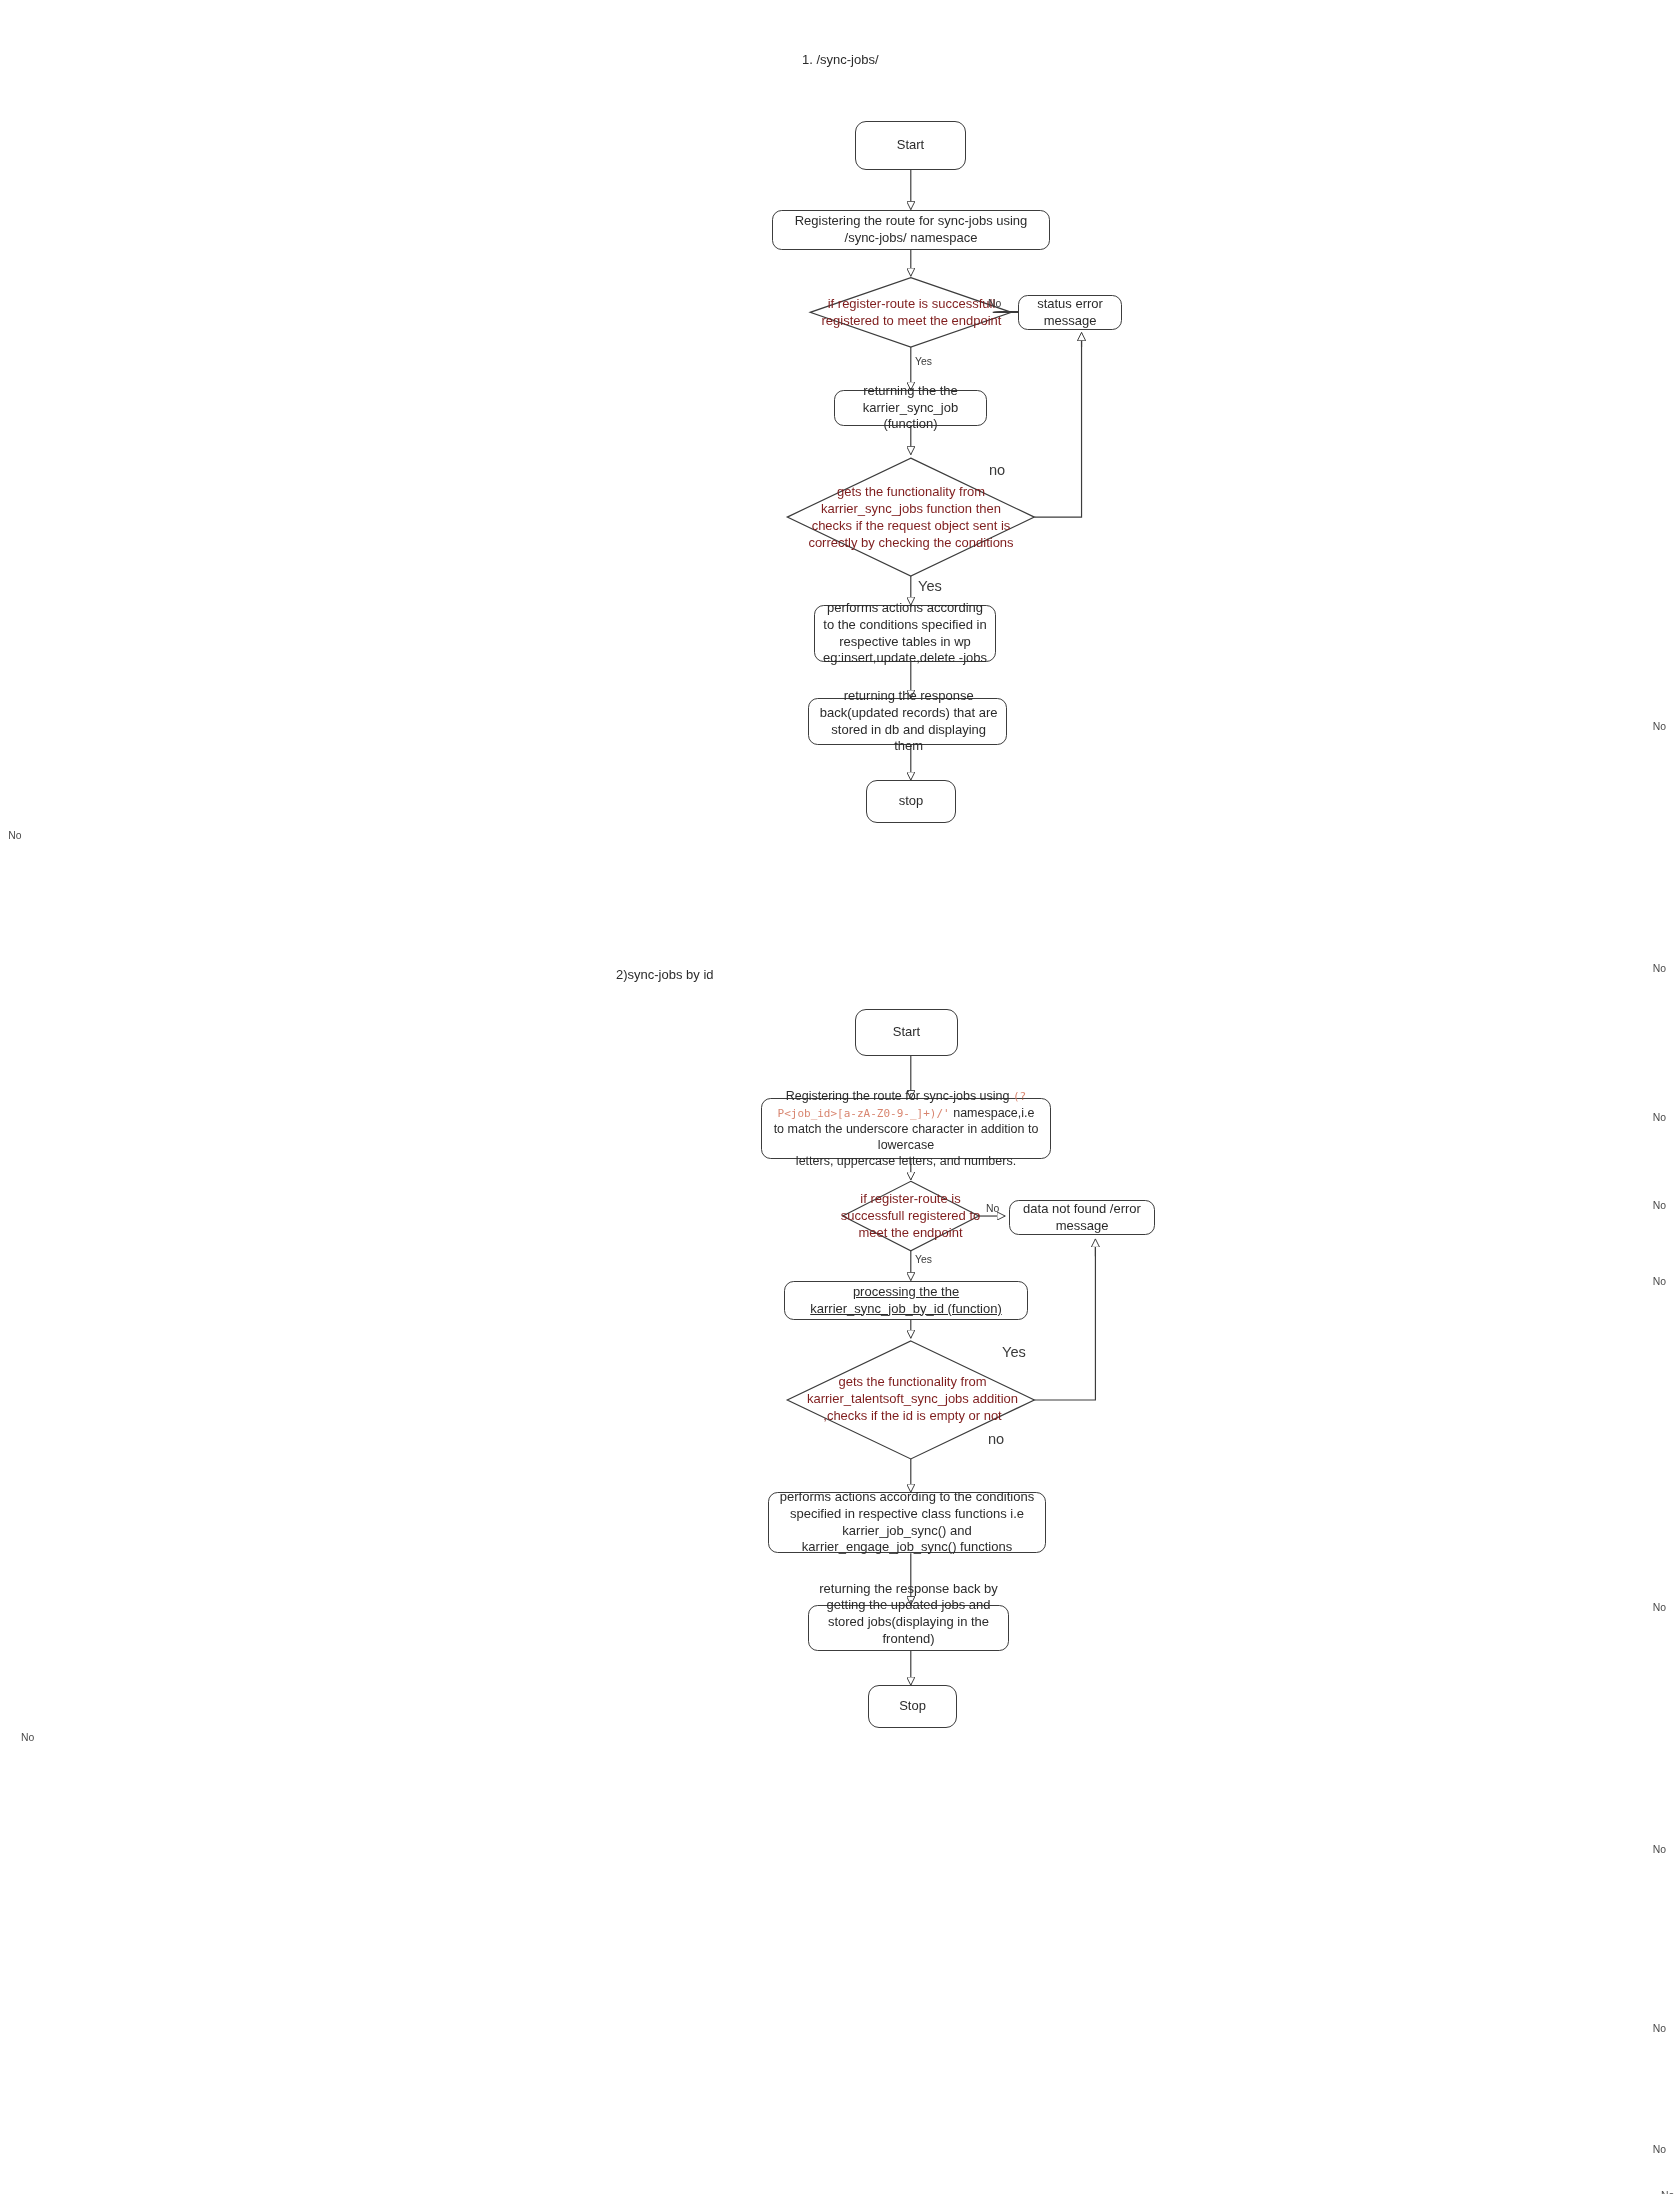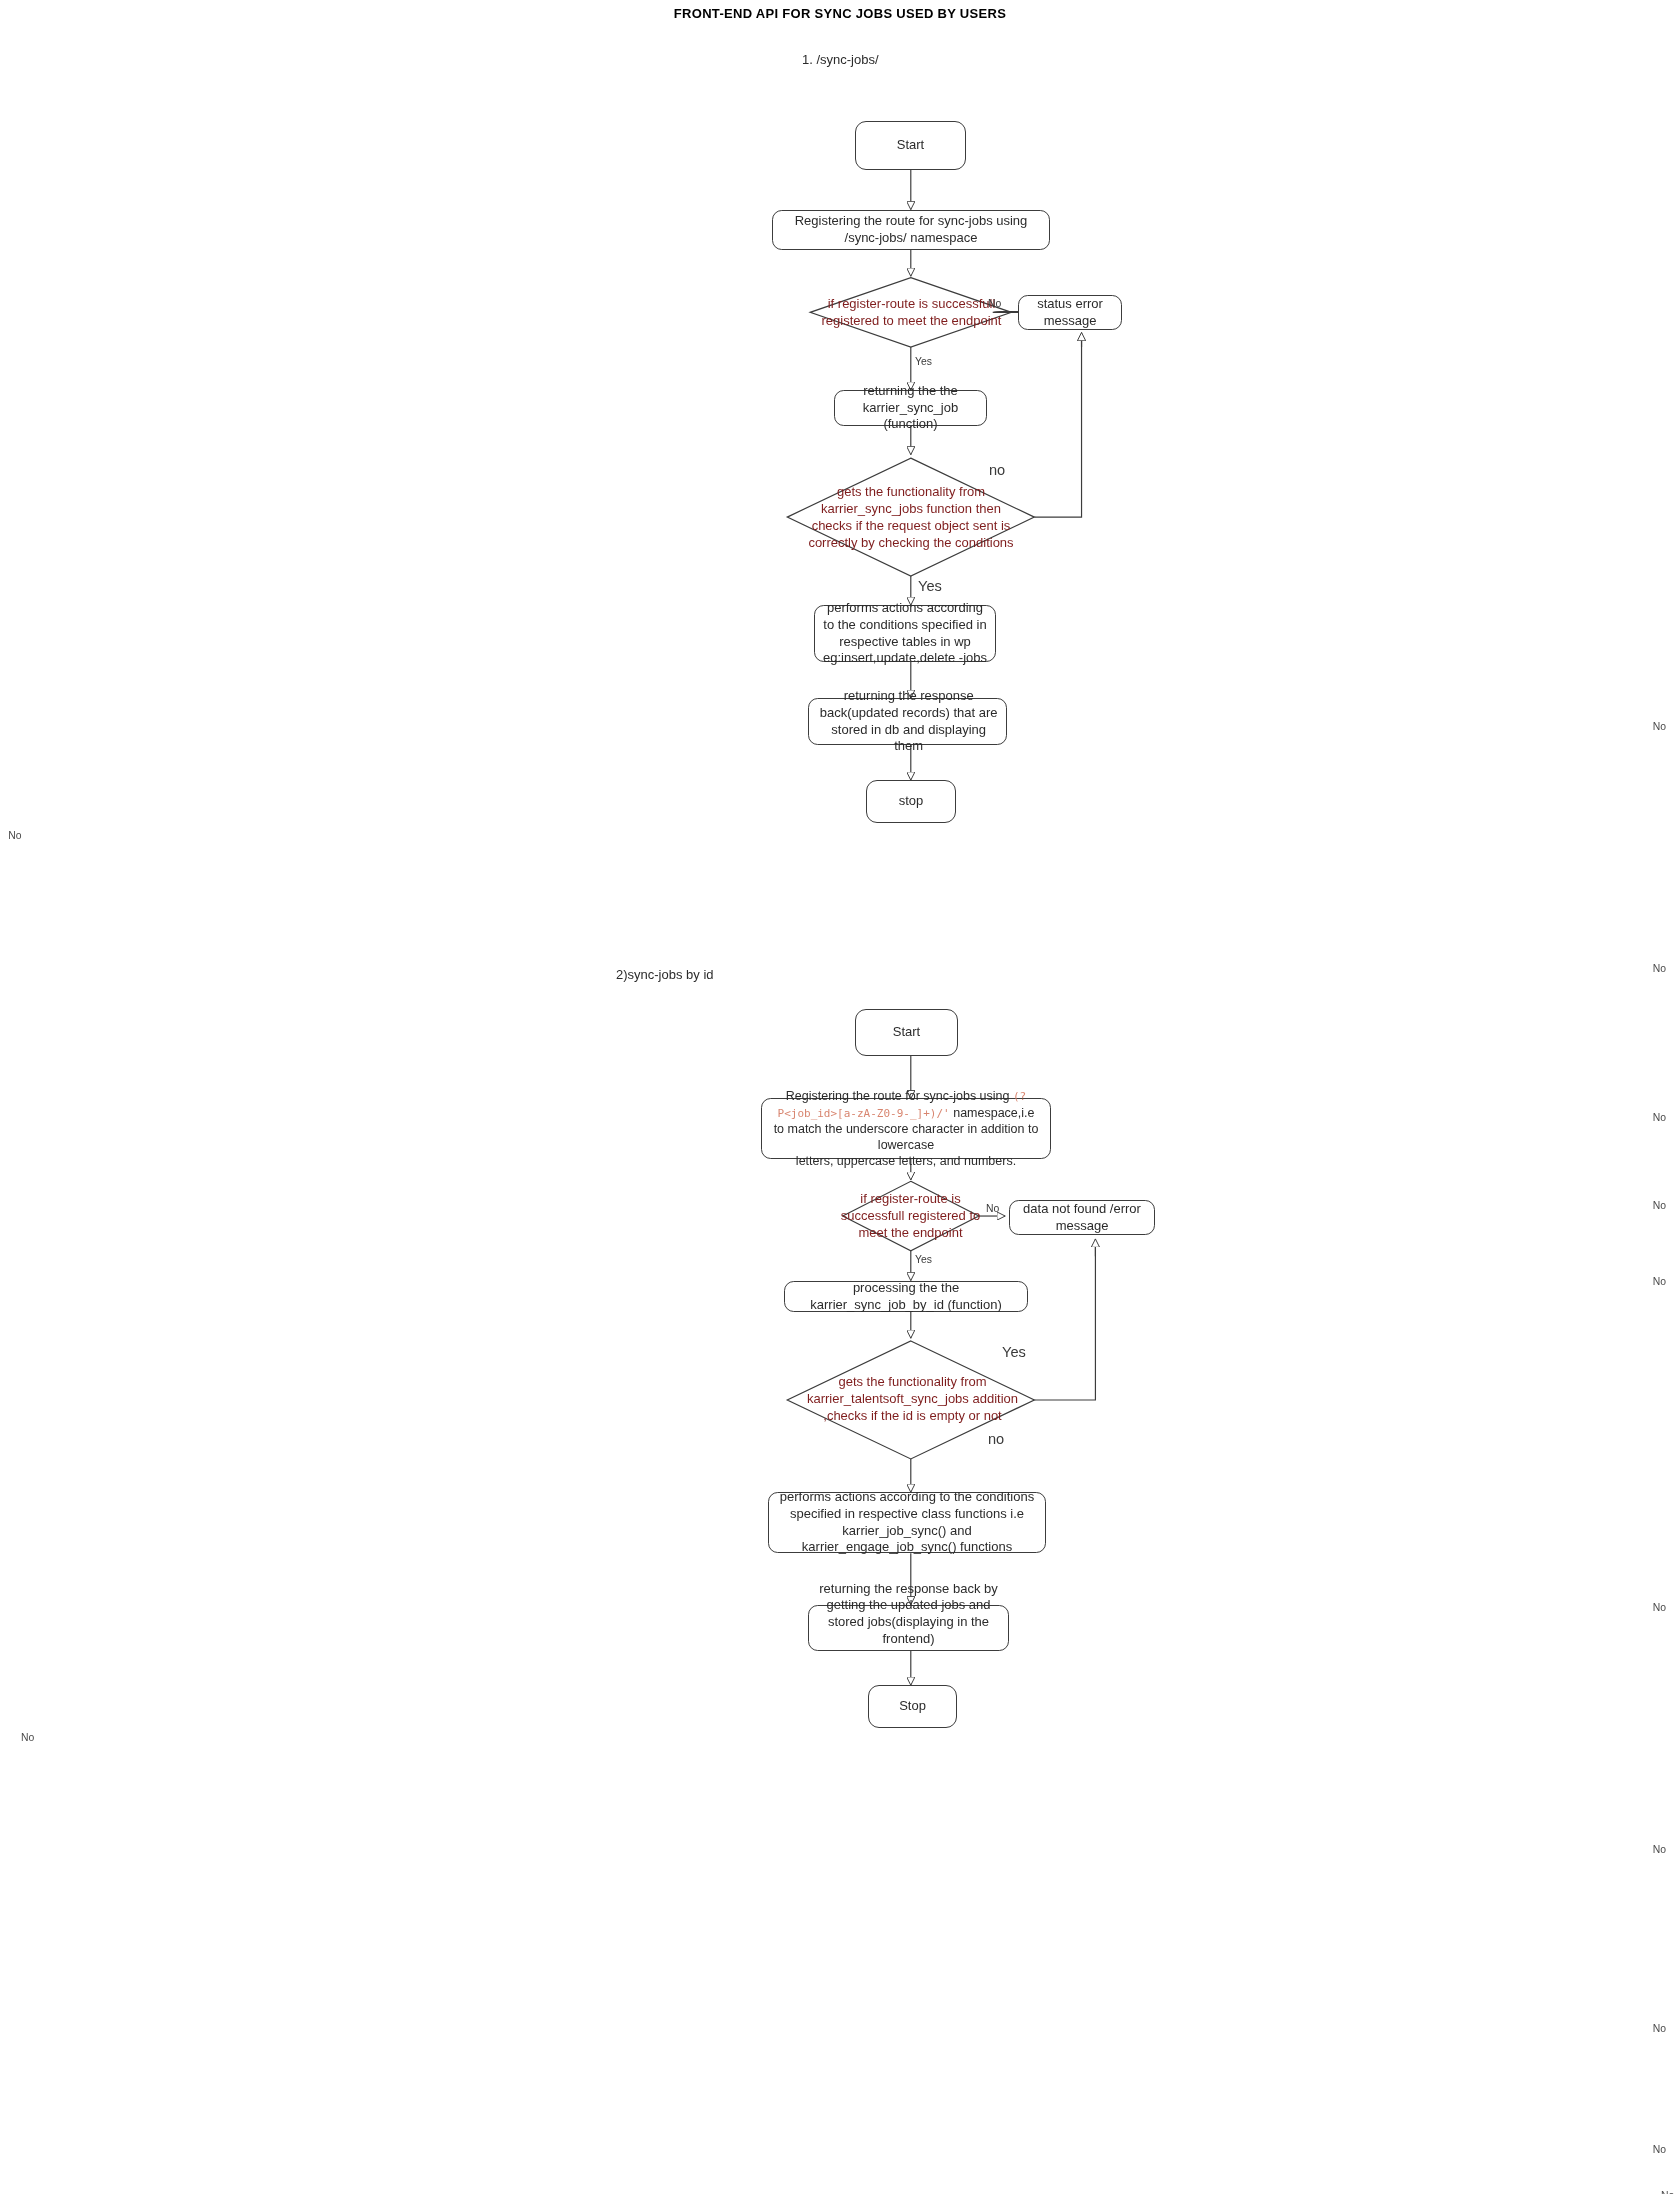--- a/index.html
+++ b/index.html
@@ -295,21 +295,20 @@
       <line x1="1578" y1="1810" x2="1578" y2="1785" marker-end="url(#ah)"></line>
 
       <line x1="1312" y1="2102" x2="1312" y2="2150" marker-end="url(#ah)"></line>
 
       <line x1="1312" y1="2238" x2="1312" y2="2312" marker-end="url(#ah)"></line>
 
       <line x1="1312" y1="2378" x2="1312" y2="2428" marker-end="url(#ah)"></line>
     </g>
   </svg>
 
-  <div class="doc-title">FRONT-END API FOR SYNC JOBS USED BY USERS</div>
   <div class="section-label" style="left:786px; top:52px;margin-left:16px;">1.   /sync-jobs/</div>
   <div class="section-label" style="left:616px; top:967px;">2)sync-jobs by id</div>
 
   <div class="node terminator" style="left:855px; top:121px; width:111px; height:49px;">
     <span class="tx">Start</span>
   </div>
 
   <div class="node" style="left:772px; top:210px; width:278px; height:40px;text-align:center;">
     <span class="tx">Registering the route for sync-jobs using /sync-jobs/ namespace</span>
   </div>
@@ -360,21 +359,21 @@
   </div>
 
   <div class="diamond-text" style="left:836px; top:1193px; width:149px; height:47px;">
     <span>if register-route is successfull registered to meet the endpoint</span>
   </div>
 
   <div class="node" style="left:1009px; top:1200px; width:146px; height:35px;">
     <span class="tx">data not found /error message</span>
   </div>
 
-  <div class="node" style="left:784px; top:1281px; width:244px; height:31px;">
+  <div class="node" style="left:784px; top:1281px; width:244px; height:39px;text-decoration:underline;">
     <span class="tx">processing the  the karrier_sync_job_by_id (function)</span>
   </div>
 
   <div class="diamond-text" style="left:798px; top:1371px; width:229px; height:57px;">
     <span>gets the  functionality from karrier_talentsoft_sync_jobs addition ,checks if the id is empty or not</span>
   </div>
 
   <div class="node" style="left:768px; top:1492px; width:278px; height:61px;">
     <span class="tx">performs actions according to the conditions specified in respective class functions i.e  karrier_job_sync() and karrier_engage_job_sync() functions</span>
   </div>

